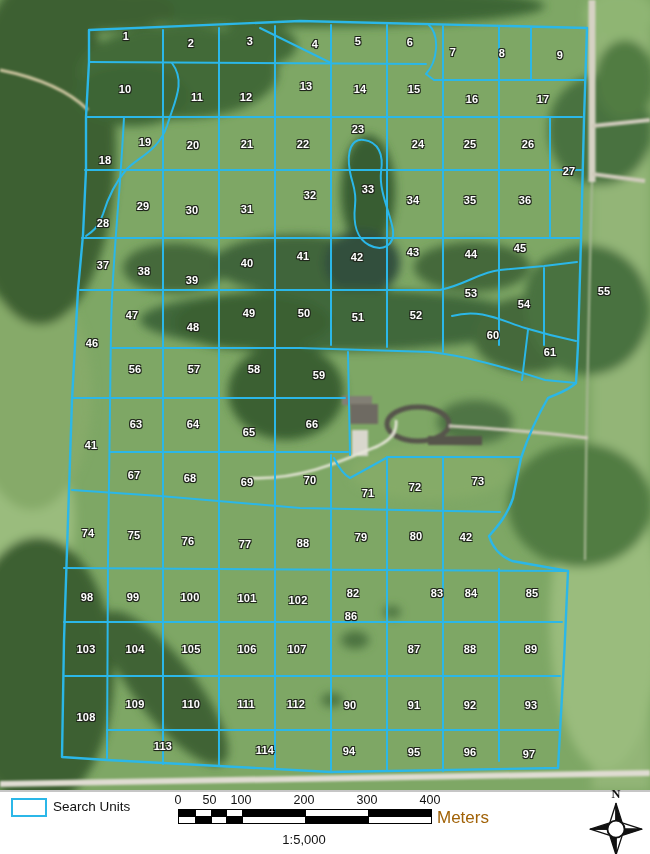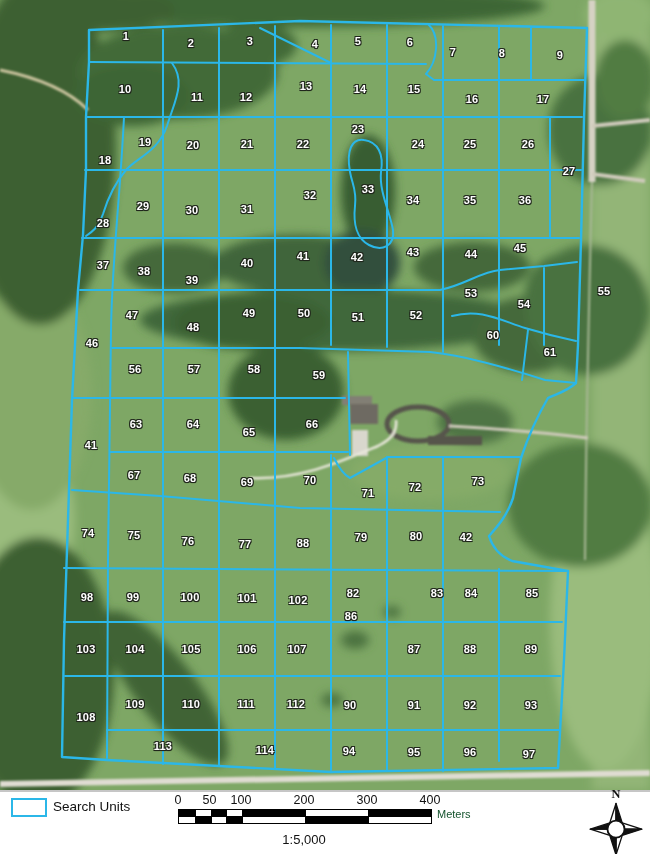--- a/index.html
+++ b/index.html
@@ -15,21 +15,21 @@
   .legend{position:relative;width:650px;height:64px;background:#fff;border-top:2px solid #c6c6c6;box-sizing:border-box;}
   .swatch{position:absolute;left:11px;top:6px;width:32px;height:15px;background:#fff;border:2px solid var(--grid);}
   .swatch-label{position:absolute;left:53px;top:7px;font-size:13.5px;color:#111;}
   .sb{position:absolute;left:178px;top:0;width:252px;height:64px;}
   .sb-tick{position:absolute;top:1px;transform:translateX(-50%);font-size:12.5px;color:#111;}
   .sb-bar{position:absolute;left:0;top:17px;width:252px;height:13px;border:1px solid #000;box-sizing:content-box;background:#fff;}
   .seg{position:absolute;box-sizing:border-box;}
   .seg.t{top:0;height:50%;border-bottom:1px solid #000;}
   .seg.b{bottom:0;height:50%;}
   .seg.dv{border-left:1px solid #000;}
-  .sb-meters{position:absolute;left:259px;top:16px;font-size:11px;color:#14532d;}
+  .sb-meters{position:absolute;left:259px;top:16px;font-size:17px;color:#a16207;}
   .sb-ratio{position:absolute;left:0;top:40px;width:252px;text-align:center;font-size:13px;color:#111;}
   .north{position:absolute;left:584px;top:-6px;width:64px;height:74px;}
   .north .nlabel{font-family:"Liberation Serif",serif;font-weight:bold;font-size:12px;fill:#111;}
   .gl{stroke:var(--grid);fill:none;stroke-linejoin:round;stroke-linecap:round;}
 </style>
 </head>
 <body>
 
 <div class="map">
 

